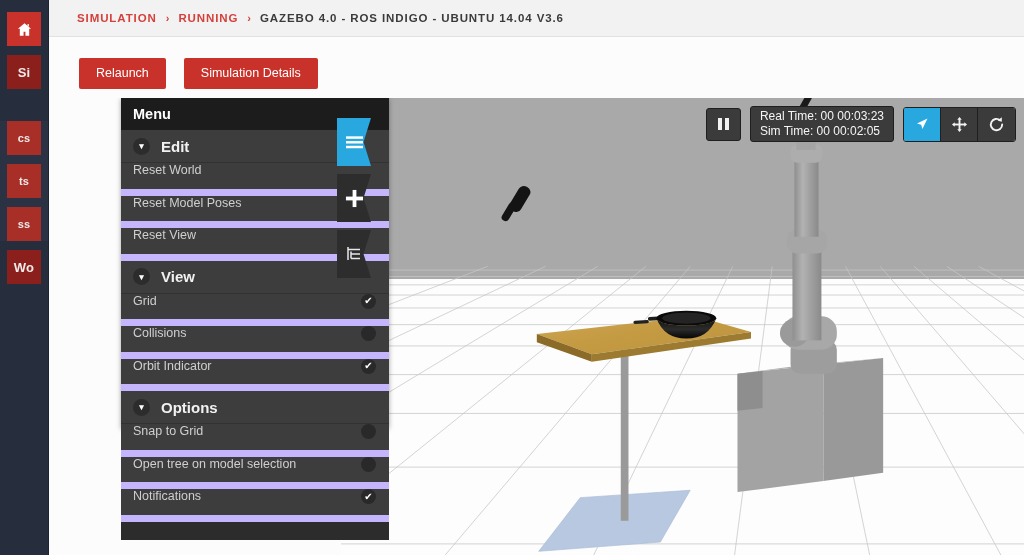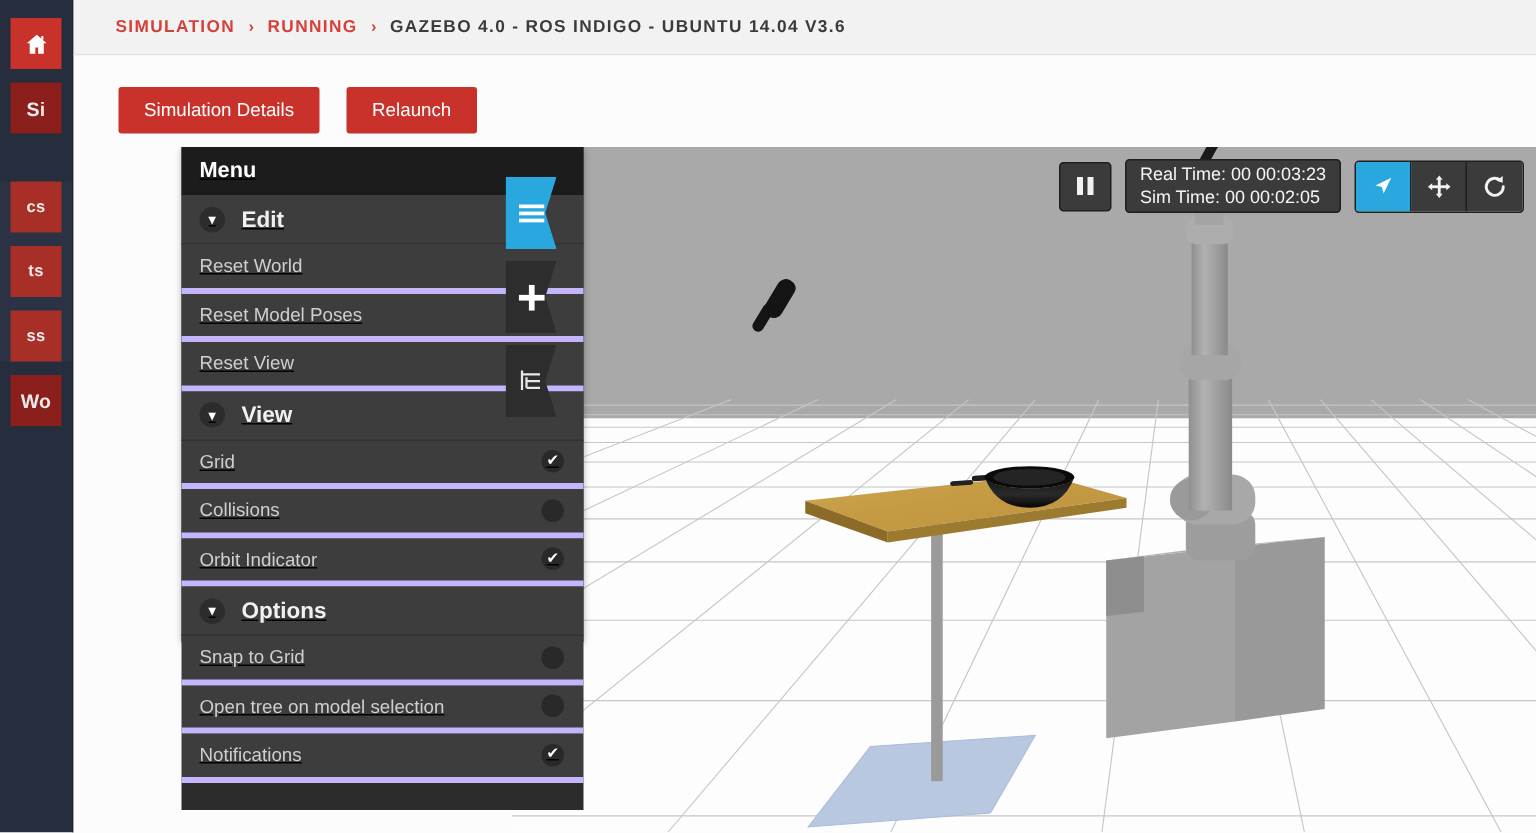--- a/index.html
+++ b/index.html
@@ -80,21 +80,20 @@
   #grid-svg { position: absolute; left: 0; top: 0; width: 100%; height: 100%; }
 
   
   #menu-panel {
     position: absolute; left: 48px; top: 0; width: 268px;
     height: 330px;
     background: #3a3a3a;
     z-index: 20;
     font-size: 12.5px;
     box-shadow: 0 1px 5px rgba(0,0,0,.35);
-    text-decoration: underline;
   }
   #menu-title {
     height: 32px; background: #1c1c1c; color: #fff;
     font-size: 14.5px; font-weight: bold;
     display: flex; align-items: center; padding-left: 12px;
   }
   .sect-head {
     height: 33px; background: #3d3d3d;
     border-bottom: 1px solid #323232;
     display: flex; align-items: center; padding-left: 12px;
@@ -102,22 +101,22 @@
     cursor: pointer;
   }
   .caret {
     width: 17px; height: 17px; border-radius: 50%;
     background: #2c2c2c; color: #fff;
     display: flex; align-items: center; justify-content: center;
     font-size: 9px; margin-right: 11px; flex: none;
   }
   .mrow {
     height: 32.5px; background: #3d3d3d;
-    border-bottom: 4px solid #c4b5fd;
-    display: flex; align-items: center; padding: 0 13px 0 12px;
+    border-bottom: 7px solid #c4b5fd;
+    display: flex; padding: 0 13px 0 12px;
     color: #cfcfcf; cursor: pointer;
   }
   .mrow .lbl { flex: 1; }
   .toggle {
     width: 15px; height: 15px; border-radius: 50%;
     background: #292929; flex: none;
     display: flex; align-items: center; justify-content: center;
     color: #fff; font-size: 10px; line-height: 1;
   }
   .toggle.off { color: transparent; }
@@ -208,22 +207,22 @@
       <span class="crumb-sep">›</span>
       <span class="crumb">RUNNING</span>
       <span class="crumb-sep">›</span>
       <span class="crumb last">GAZEBO 4.0 - ROS INDIGO - UBUNTU 14.04 V3.6</span>
     </div>
   </div>
 
   <div id="content">
 
     <div id="btnbar">
+      <button class="redbtn">Relaunch</button>
       <button class="redbtn">Simulation Details</button>
-      <button class="redbtn">Relaunch</button>
     </div>
 
     <div id="stage">
 
       <div id="viewport">
         <div id="sky"></div>
         <div id="ground"></div>
 
         <svg id="grid-svg" viewBox="0 0 708 494" preserveAspectRatio="none">
           <defs>

